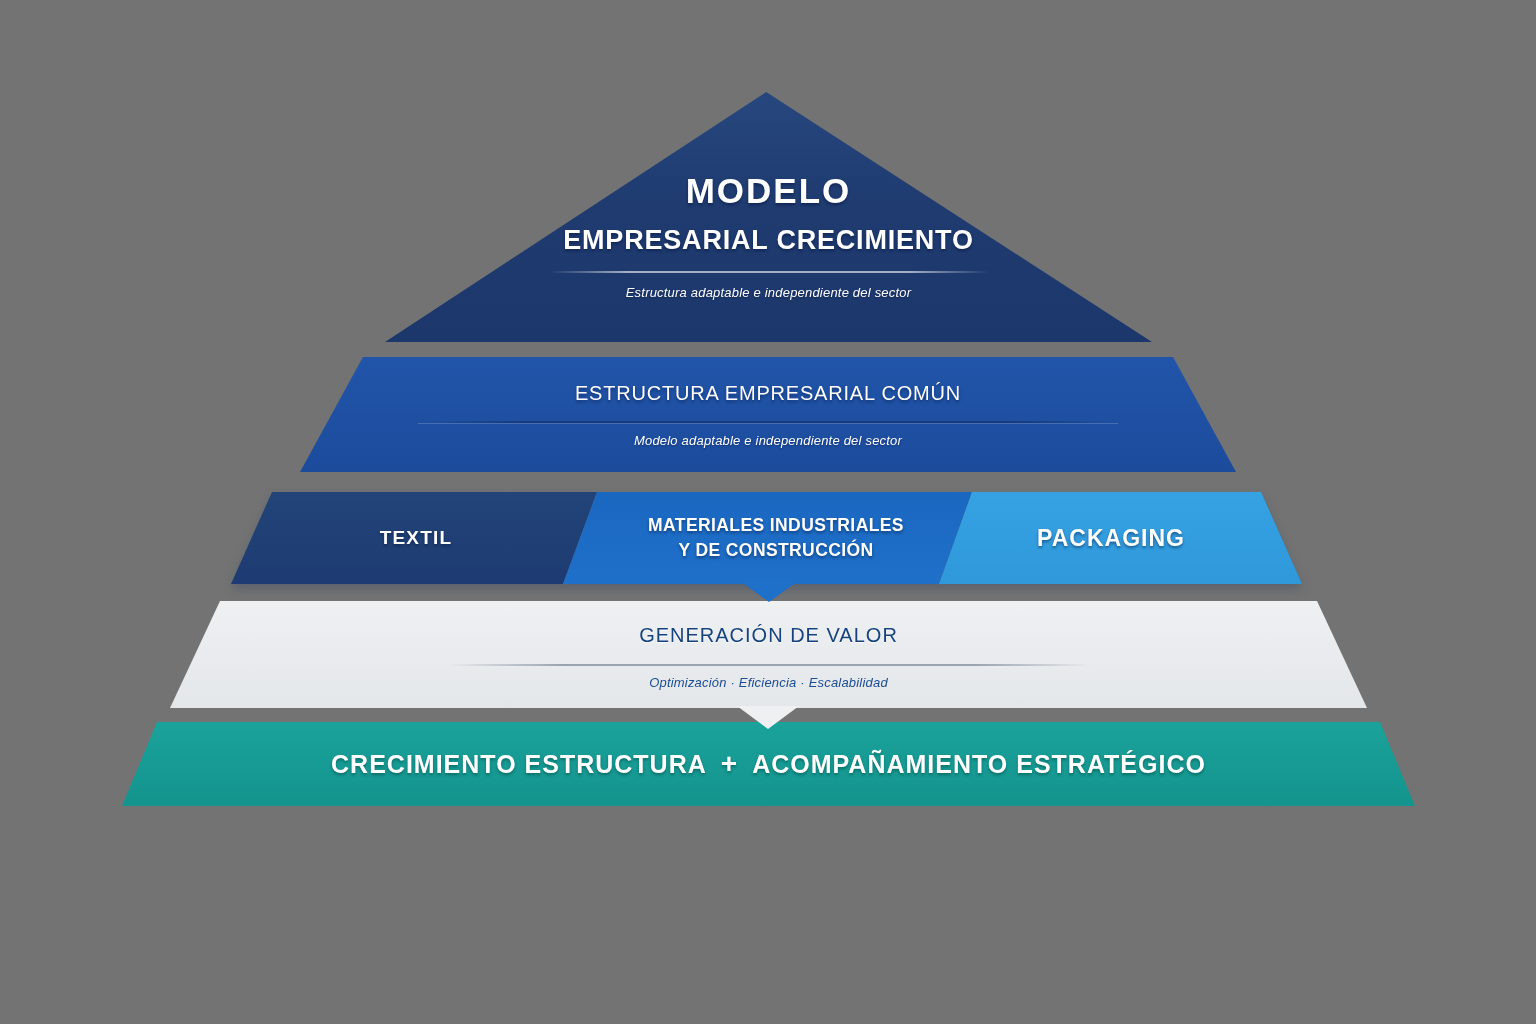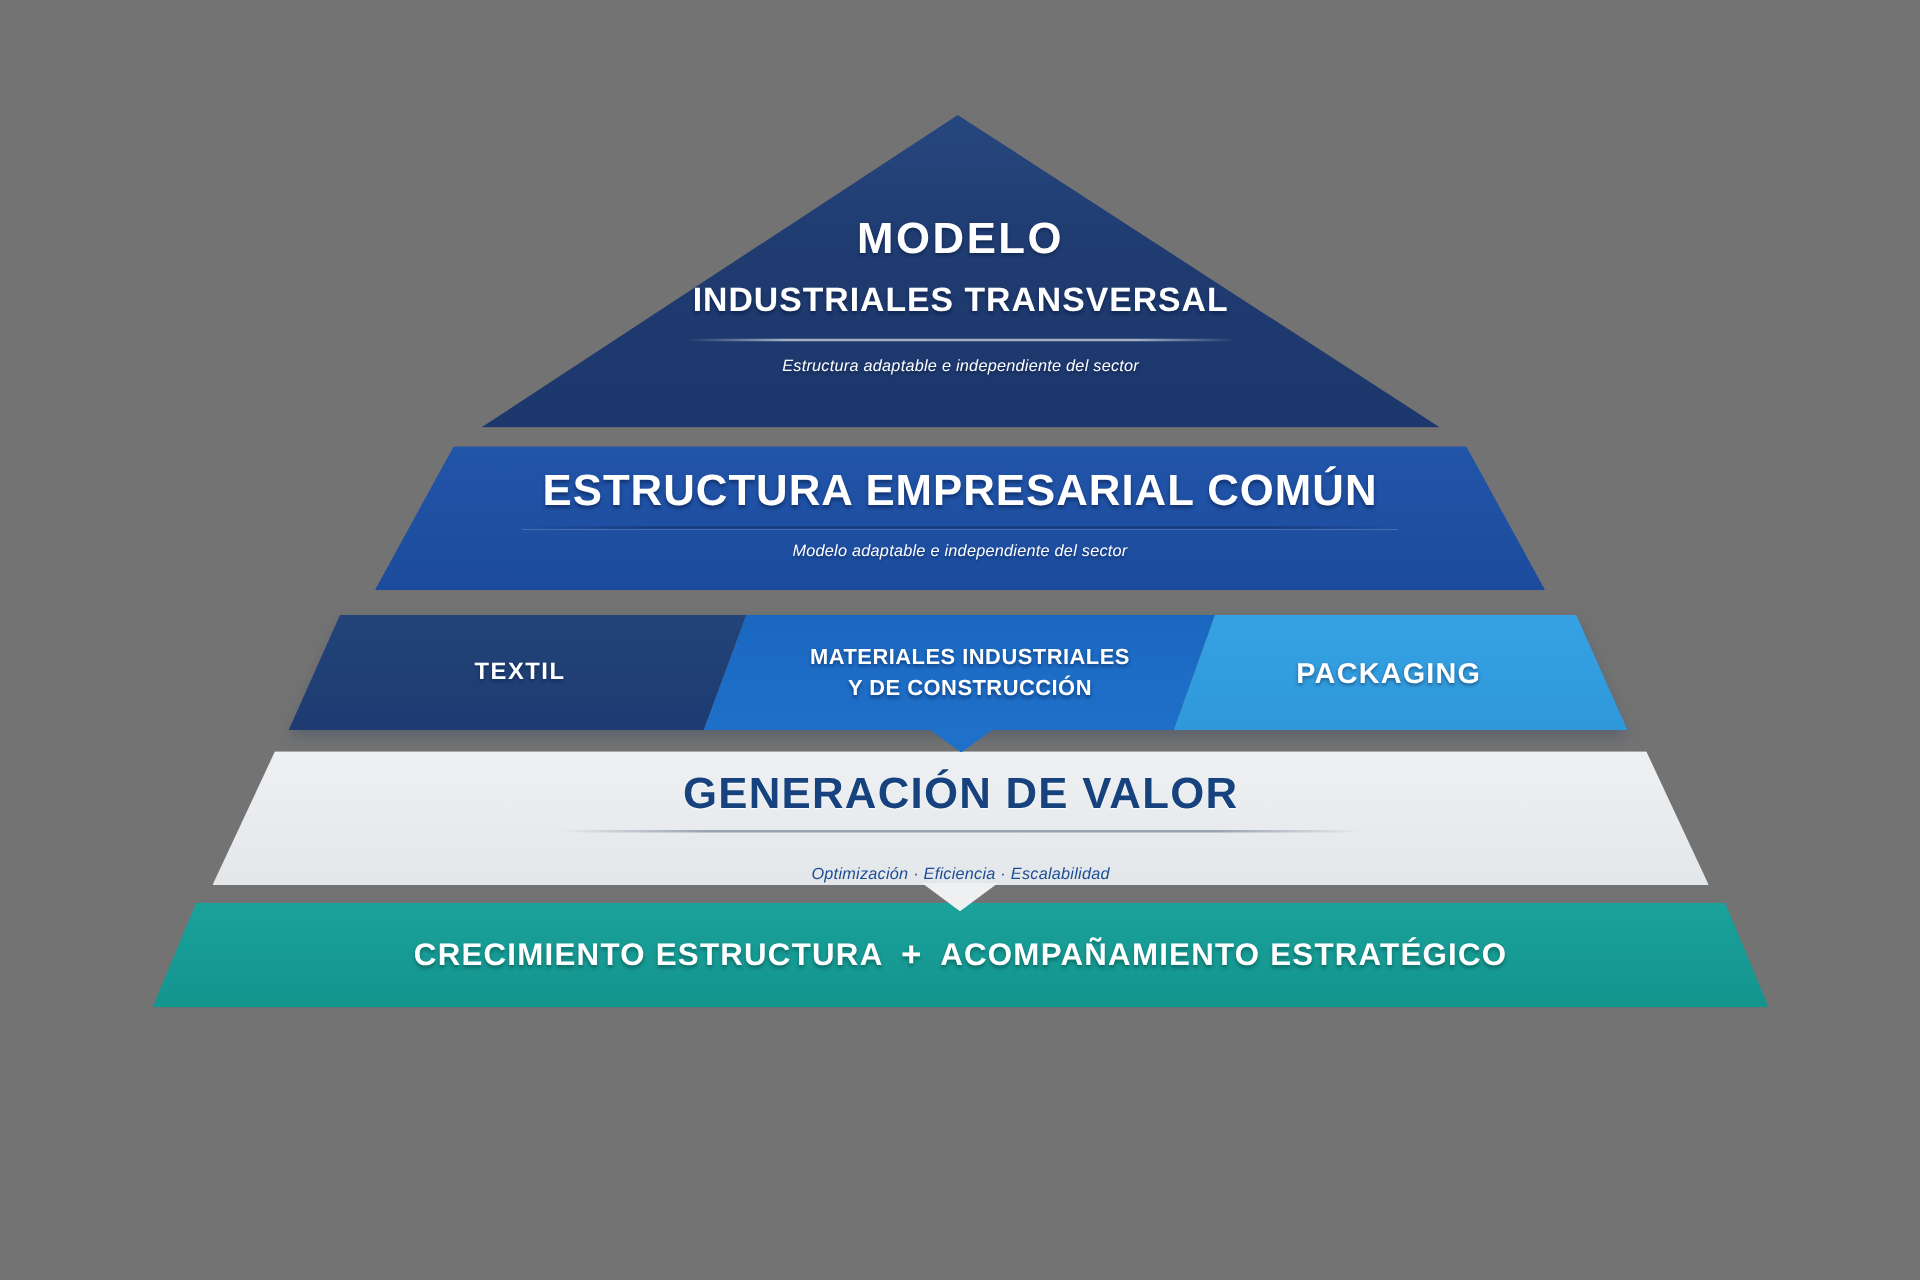--- a/index.html
+++ b/index.html
@@ -37,21 +37,21 @@
 
   
   .l2{
     left:300px;top:357px;width:936px;height:115px;
     background:linear-gradient(180deg,#2155a9 0%,#1c4b9c 100%);
     clip-path:polygon(63px 0,873px 0,100% 100%,0 100%);
     filter:drop-shadow(0 5px 5px rgba(30,50,90,.28));
   }
   .l2-content{position:absolute;left:50%;top:19px;transform:translateX(-50%);
     width:900px;text-align:center;color:#ffffff;}
-  .t-md{font-size:35px;font-weight:700;letter-spacing:.8px;line-height:34px;
+  .t-md{font-size:20px;font-weight:400;letter-spacing:.8px;line-height:34px;
         text-shadow:0 2px 3px rgba(0,15,50,.45);}
   .divider-dark{
     width:700px;height:2px;margin:11px auto 0;
     background:linear-gradient(90deg,rgba(10,30,70,0),rgba(10,30,70,.4) 15%,rgba(10,30,70,.4) 85%,rgba(10,30,70,0));
     box-shadow:0 1px 0 rgba(255,255,255,.18);
   }
   .l2 .sub{margin-top:10px;}
 
   
   .l3{
@@ -82,21 +82,21 @@
     clip-path:polygon(50px 0,1147px 0,100% 100%,0 100%);
     filter:drop-shadow(0 5px 5px rgba(30,50,90,.22));
   }
   .l4-content{position:absolute;left:50%;top:17px;transform:translateX(-50%);
     width:900px;text-align:center;color:#16427e;}
   .l4 .t-md{text-shadow:0 1px 1px rgba(255,255,255,.9);letter-spacing:1px;}
   .divider-gray{
     width:640px;height:2px;margin:12px auto 0;
     background:linear-gradient(90deg,rgba(130,140,155,0),rgba(140,150,165,.85) 18%,rgba(140,150,165,.85) 82%,rgba(130,140,155,0));
   }
-  .l4 .sub{color:#1b4c94;text-shadow:none;margin-top:25px;font-weight:500;}
+  .l4 .sub{color:#1b4c94;text-shadow:none;margin-top:9px;font-weight:500;}
 
   .chev-gray{left:737px;top:706px;width:62px;height:23px;background:#eef0f2;
              filter:drop-shadow(0 2px 2px rgba(30,50,90,.18));}
 
   
   .l5{
     left:122px;top:722px;width:1293px;height:84px;
     background:linear-gradient(180deg,#1aa29b 0%,#13948d 100%);
     clip-path:polygon(35px 0,1258px 0,100% 100%,0 100%);
     filter:drop-shadow(0 5px 5px rgba(30,80,75,.25));
@@ -110,21 +110,21 @@
   .plus{font-size:28px;font-weight:700;}
 </style>
 </head>
 <body>
 
 <div class="stage">
 
   <div class="band l1">
     <div class="l1-content">
       <div class="t-xl">MODELO</div>
-      <div class="t-lg">INDUSTRIALES TRANSVERSAL</div>
+      <div class="t-lg">EMPRESARIAL CRECIMIENTO</div>
       <div class="divider-light"></div>
       <div class="sub">Estructura adaptable e independiente del sector</div>
     </div>
   </div>
 
   <div class="band l2">
     <div class="l2-content">
       <div class="t-md">ESTRUCTURA EMPRESARIAL COMÚN</div>
       <div class="divider-dark"></div>
       <div class="sub">Modelo adaptable e independiente del sector</div>

